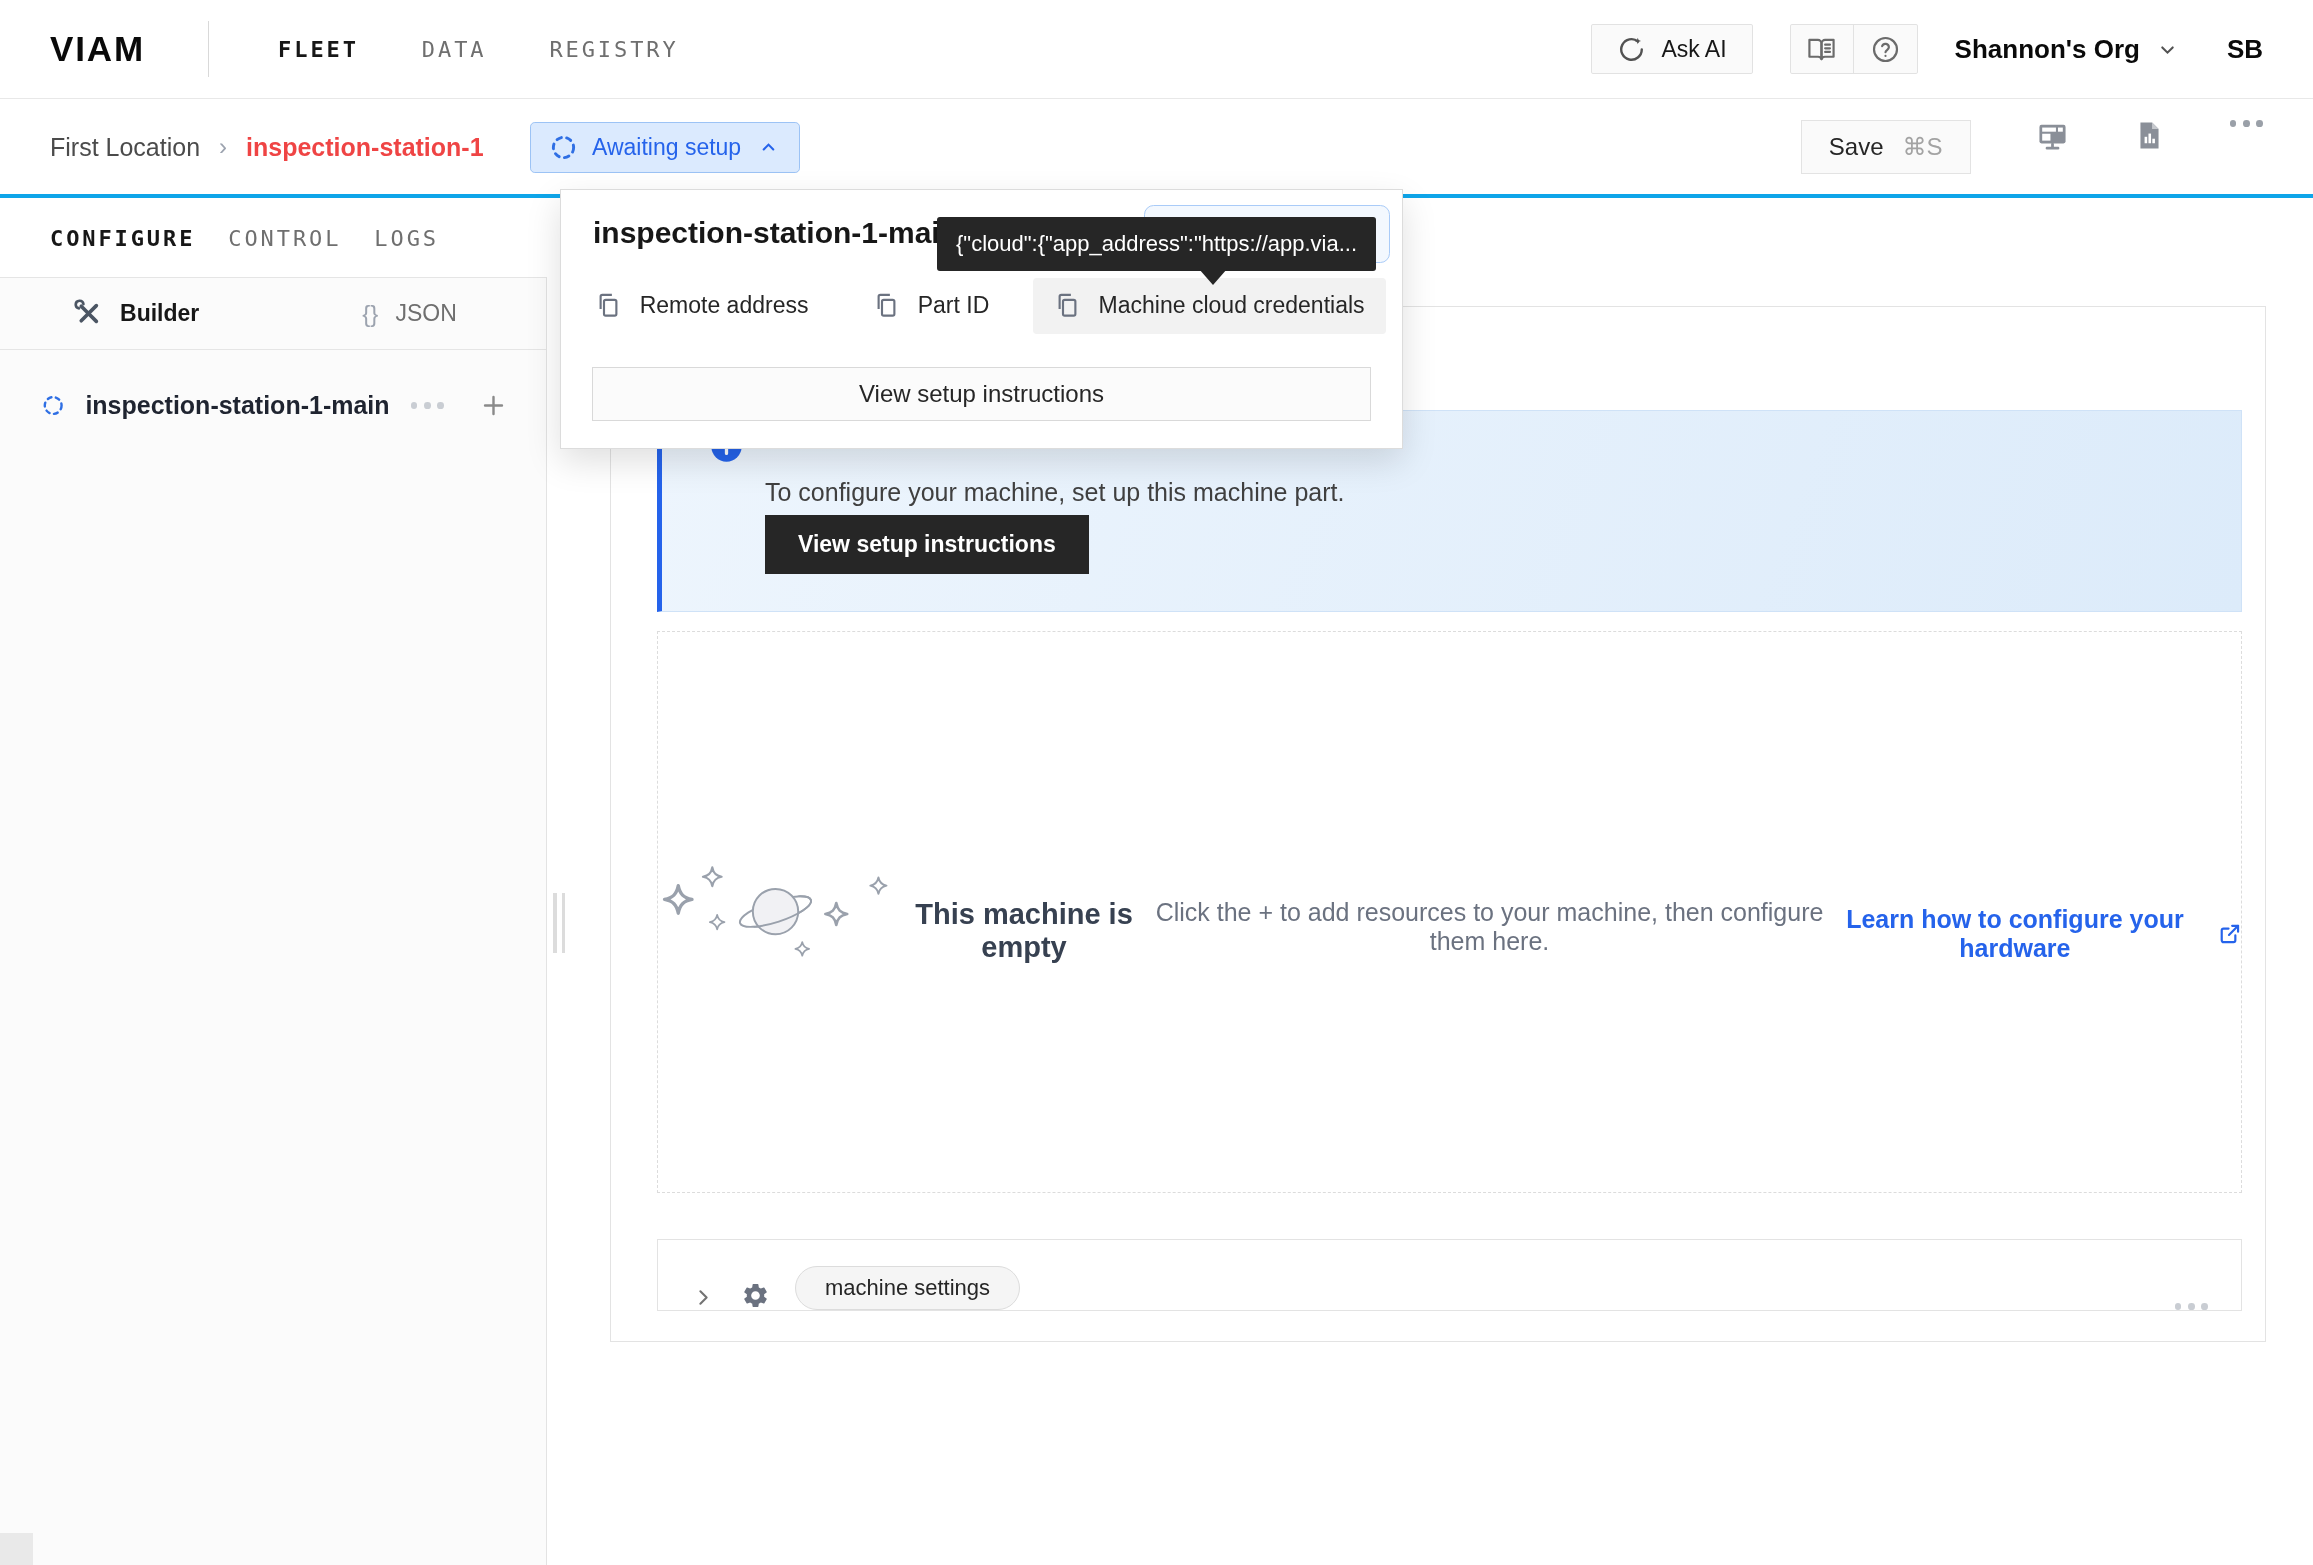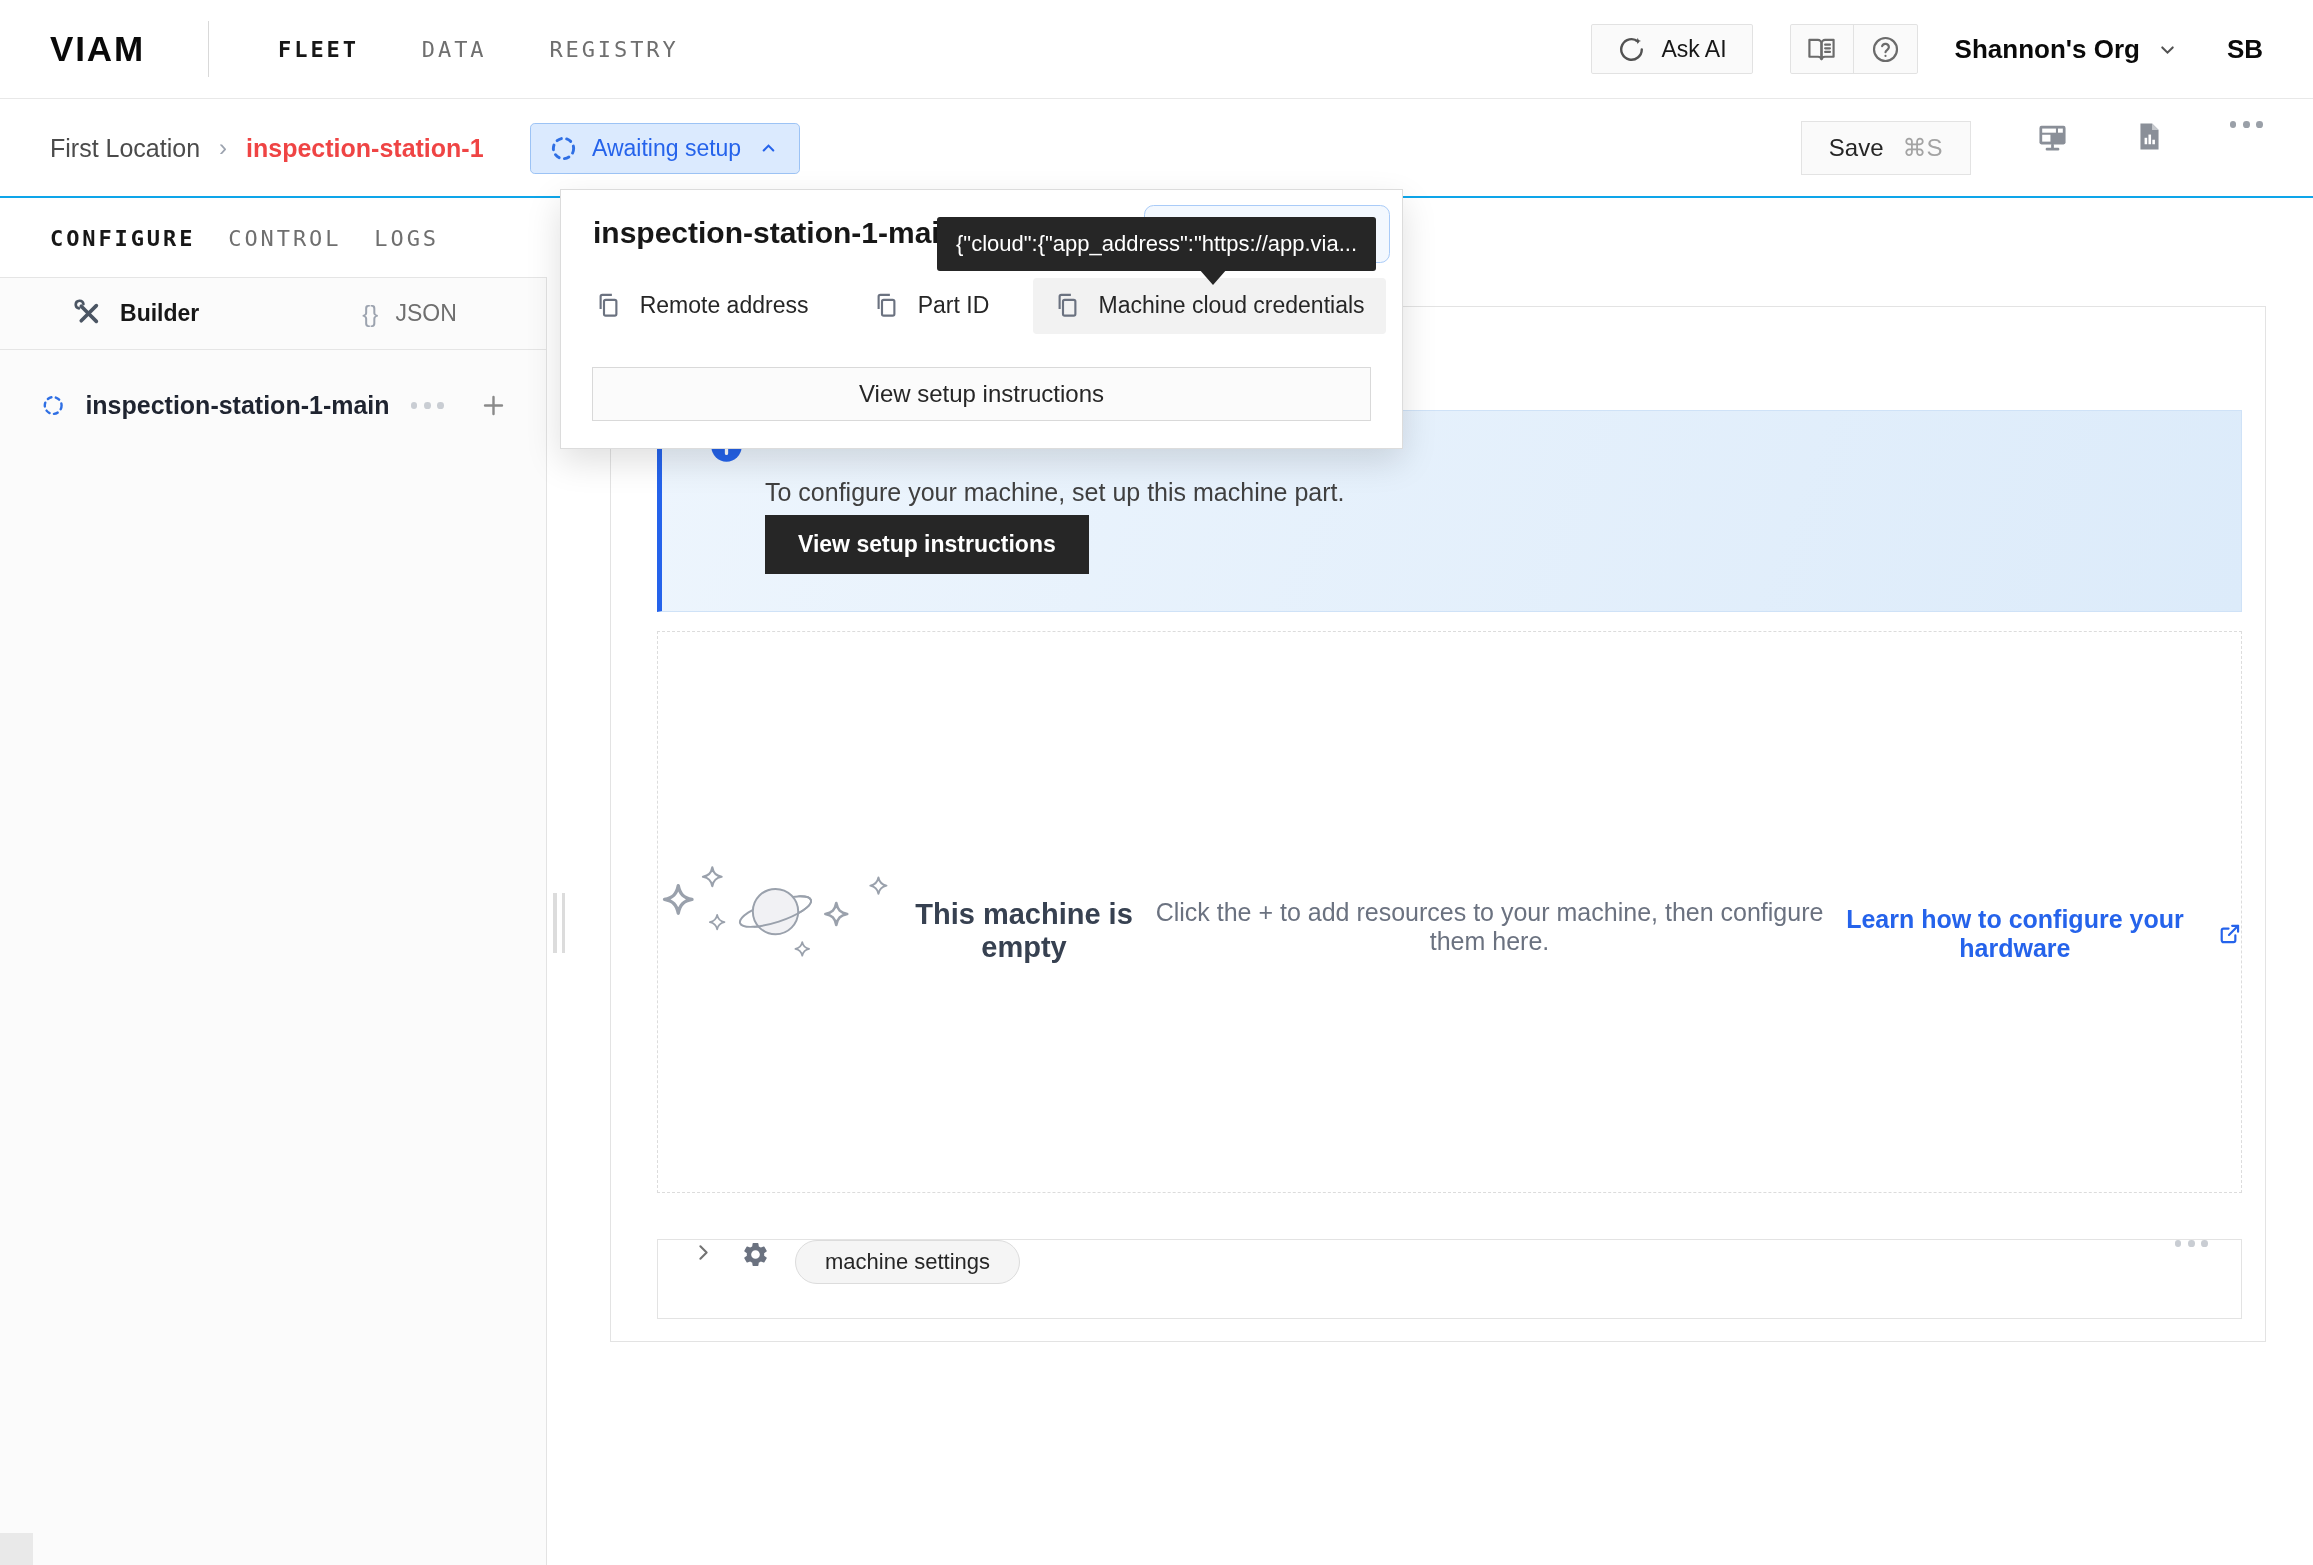--- a/index.html
+++ b/index.html
@@ -20,21 +20,21 @@
   .ask-ai{display:flex;align-items:center;gap:15.4px;border:1px solid #e2e2e2;background:#fafafa;
           height:50px;padding:0 25px;font-size:23px;color:#171717;border-radius:1.9px;cursor:pointer}
   .icon-group{display:flex;border:1px solid #e2e2e2;background:#fafafa;height:50px;border-radius:1.9px}
   .icon-cell{width:63px;display:flex;align-items:center;justify-content:center;border-right:1px solid #e2e2e2;cursor:pointer;color:#6b6b6b}
   .icon-cell:last-child{border-right:none}
   .org{display:flex;align-items:center;gap:15.4px;font-size:26px;font-weight:700;color:#0a0a0a;cursor:pointer}
   .avatar{font-size:26px;font-weight:700;color:#0a0a0a;margin-left:9.6px}
 
   
   .crumb-row{position:absolute;top:100px;left:0;right:0;height:98px;display:flex;align-items:center;
-             padding:0 50px;border-bottom:2px solid #0ea5e9;background:#fff}
+             padding:0 50px;border-bottom:4px solid #0ea5e9;background:#fff}
   .crumb{font-size:25px;color:#4b4b4b;cursor:pointer}
   .crumb-sep{color:#9ca3af;font-size:24px;margin:0 19px}
   .crumb-current{font-size:25px;font-weight:700;color:#ef4444}
   .status-badge{margin-left:46px;display:flex;align-items:center;gap:15.4px;height:51px;padding:0 19px;
                 background:#dbeafe;border:1px solid #9cc3f5;border-radius:4.8px;color:#2563eb;font-size:23px;cursor:pointer}
   .toolbar-right{margin-left:auto;display:flex;align-items:flex-start;gap:65px}
   .save-btn{display:flex;align-items:center;gap:19px;height:54px;padding:0 27px;border:1px solid #e3e3e3;
             background:#fafafa;font-size:24px;color:#262626;cursor:pointer}
   .save-shortcut{color:#a3a3a3}
   .tool-icon{color:#8a8f98;cursor:pointer}
@@ -78,22 +78,22 @@
               font-size:23px;font-weight:700;display:flex;align-items:center;cursor:pointer}
 
   
   .empty-box{position:absolute;left:46px;right:23px;top:324px;height:562px;border:1.9px dashed #dcdcdc;
              display:flex;flex-direction:row;align-items:center;text-align:center}
   .empty-title{font-size:29px;font-weight:700;color:#374151;margin-top:38px}
   .empty-sub{font-size:25px;color:#6b7280;margin-top:29px}
   .empty-link{margin-top:44px;display:flex;align-items:center;gap:13.4px;font-size:25px;font-weight:700;color:#2563eb;cursor:pointer}
 
   
-  .settings-card{position:absolute;left:46px;right:23px;top:932px;height:80px;border:1px solid #e3e3e3;
-                 display:flex;align-items:flex-start;gap:25px;padding:0 33px;background:#fff;cursor:pointer}
+  .settings-card{position:absolute;left:46px;right:23px;top:932px;height:72px;border:1px solid #e3e3e3;
+                 display:flex;align-items:flex-end;gap:25px;padding:0 33px;background:#fff;cursor:pointer}
   .settings-pill{height:44px;display:flex;align-items:center;padding:0 29px;border:1px solid #dcdcdc;
                  border-radius:960px;background:#f5f5f5;font-size:22px;color:#262626}
   .settings-card .dots{margin-left:auto}
 
   
   .popup{position:absolute;left:560px;top:189px;width:843px;height:260px;background:#fff;border:1px solid #dcdcdc;
          box-shadow:0 13.4px 33px rgba(0,0,0,.13);z-index:40}
   .popup-title{position:absolute;left:32px;top:26px;font-size:30px;font-weight:700;color:#171717;white-space:nowrap}
   .part-status-pill{position:absolute;left:583px;top:15.4px;width:246px;height:58px;border:1.9px solid #a9cbf8;
                     border-radius:9.6px;background:#f3f8fe;z-index:1;cursor:pointer}

